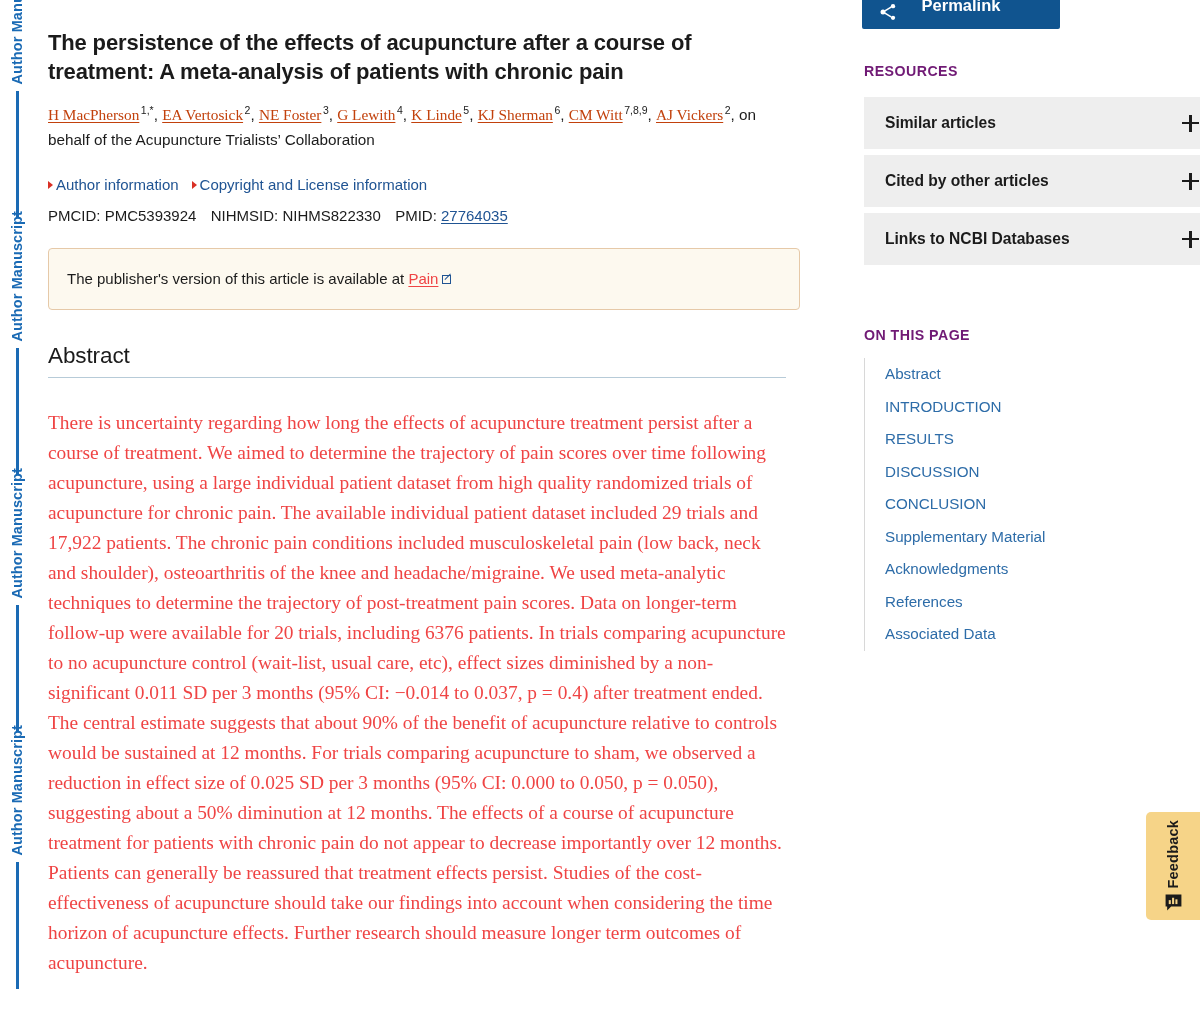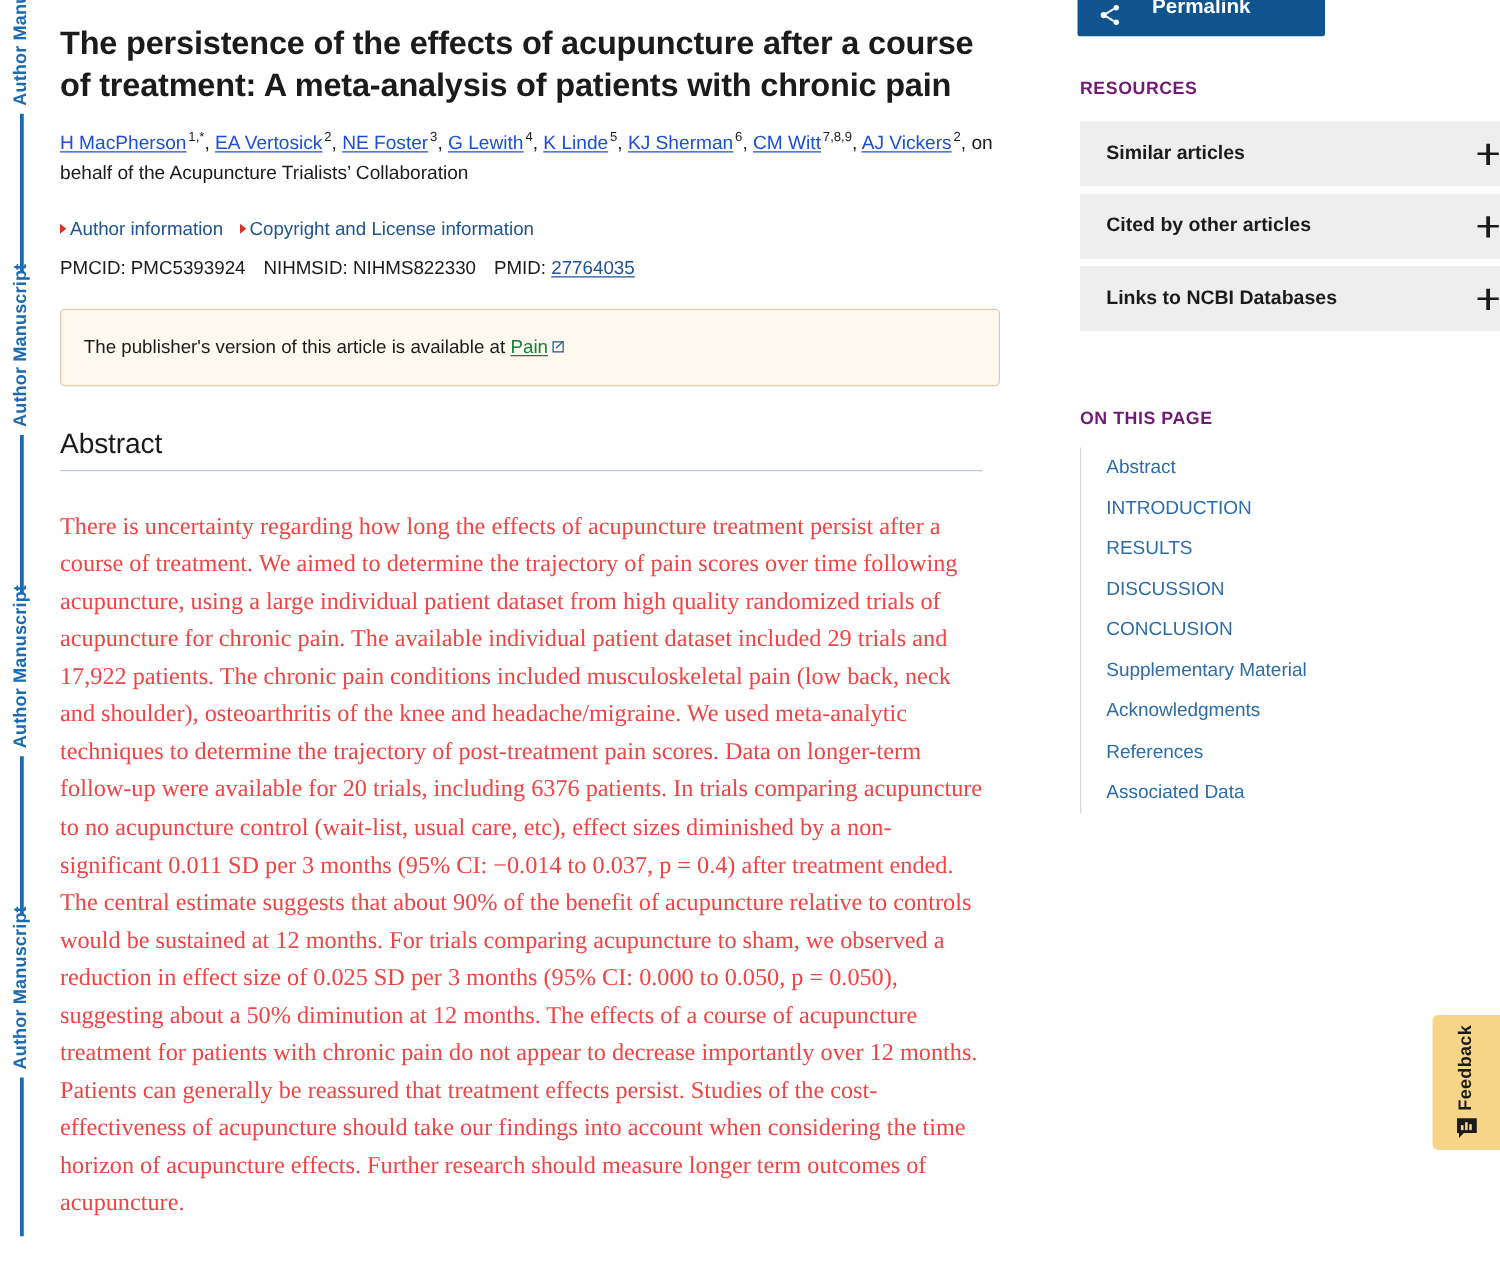--- a/index.html
+++ b/index.html
@@ -70,40 +70,41 @@
 
   .side-col {
     position: absolute;
     left: 796px; top: 0;
     width: 372px;
   }
 
   
   .article-title {
     font-family: "Liberation Sans", sans-serif;
-    font-size: 26px;
+    font-size: 22px;
     font-weight: 700;
     line-height: 1.32;
     color: #1b1b1b;
     margin: 0;
-    padding-top: 17px;
+    padding-top: 28px;
     letter-spacing: -0.15px;
   }
 
   
   .authors {
     font-size: 15.3px;
     line-height: 1.62;
     color: #1b1b1b;
     margin-top: 17px;
   }
   .authors a {
-    color: #1d4ed8;
+    color: #c2410c;
     text-decoration: underline;
     text-underline-offset: 1.5px;
+    font-family: Liberation Serif, serif;
   }
   .authors sup {
     font-size: 10.5px;
     vertical-align: super;
     line-height: 0;
     padding-left: 1.5px;
   }
 
   
   .info-links {
@@ -146,21 +147,21 @@
     width: 752px;
     background: #fdf9ef;
     border: 1px solid #e6c9a8;
     border-radius: 4px;
     padding: 19px 18px 20px 18px;
     font-size: 15px;
     color: #1b1b1b;
     line-height: 1.4;
   }
   .notice a {
-    color: #15803d;
+    color: #ef4444;
     text-decoration: underline;
     text-underline-offset: 1.5px;
   }
   .ext-icon {
     display: inline-block;
     width: 9px; height: 9px;
     border: 1.4px solid #205493;
     position: relative;
     margin-left: 4px;
     vertical-align: 0px;

